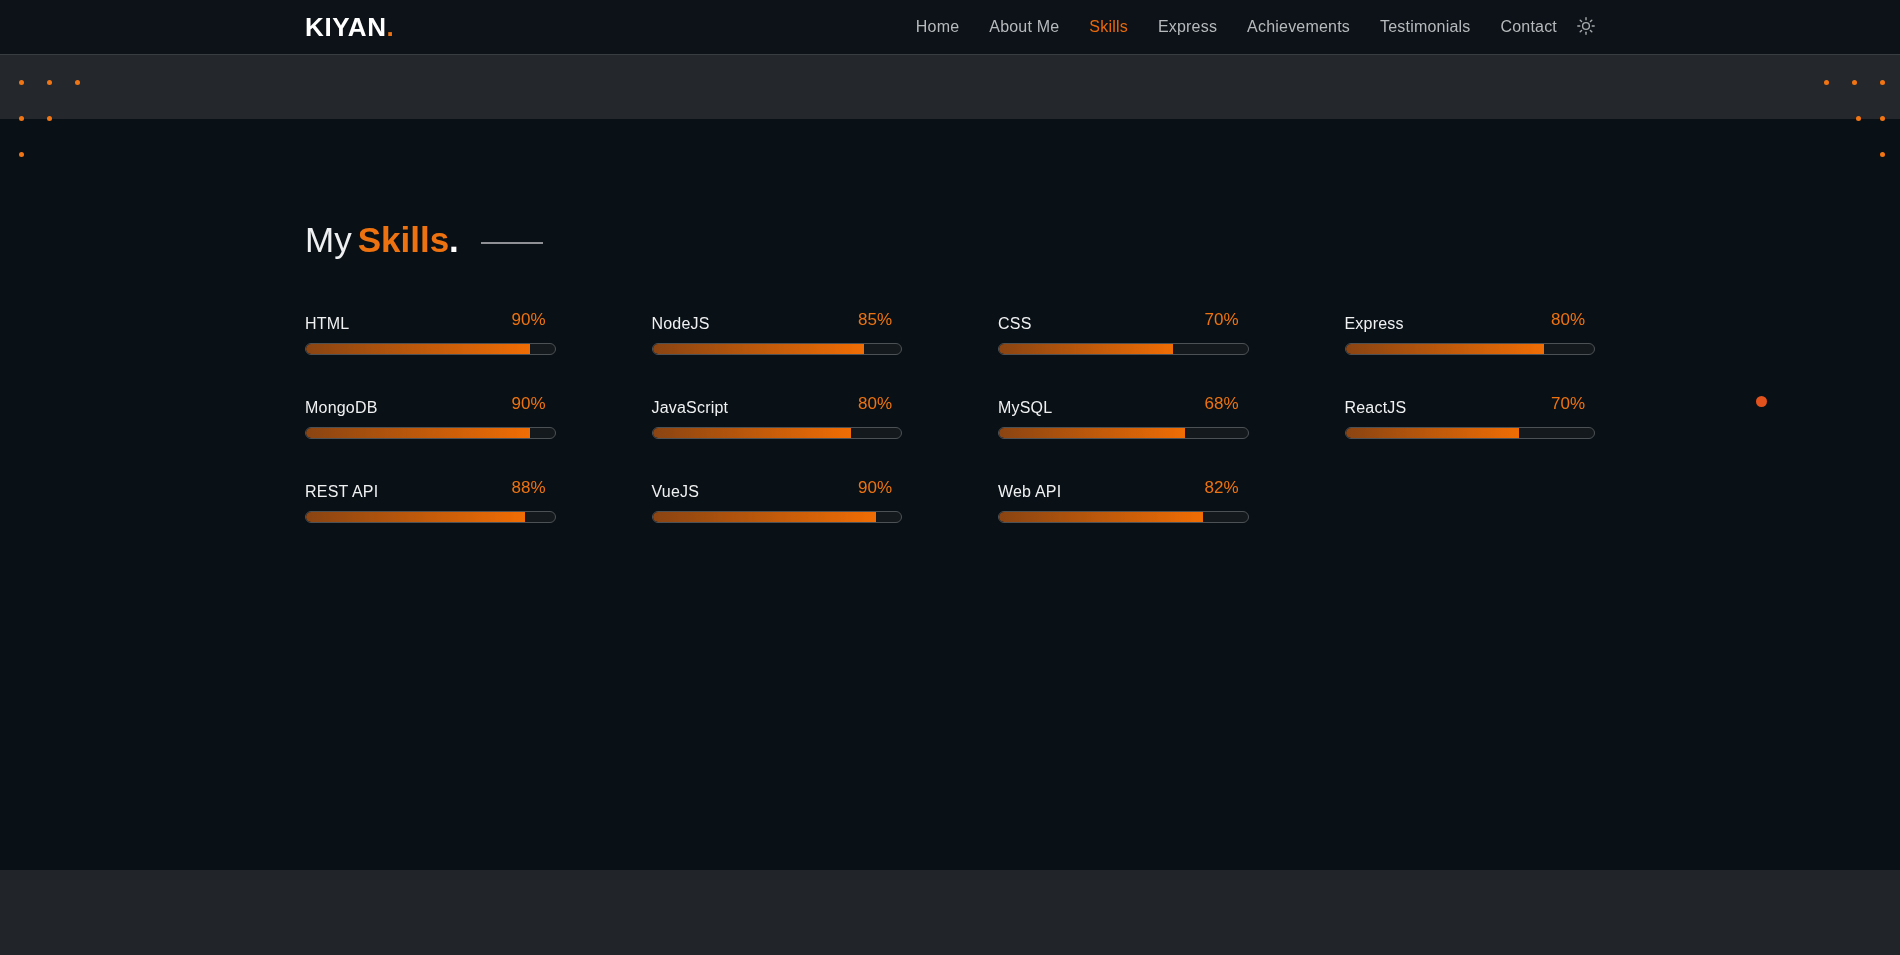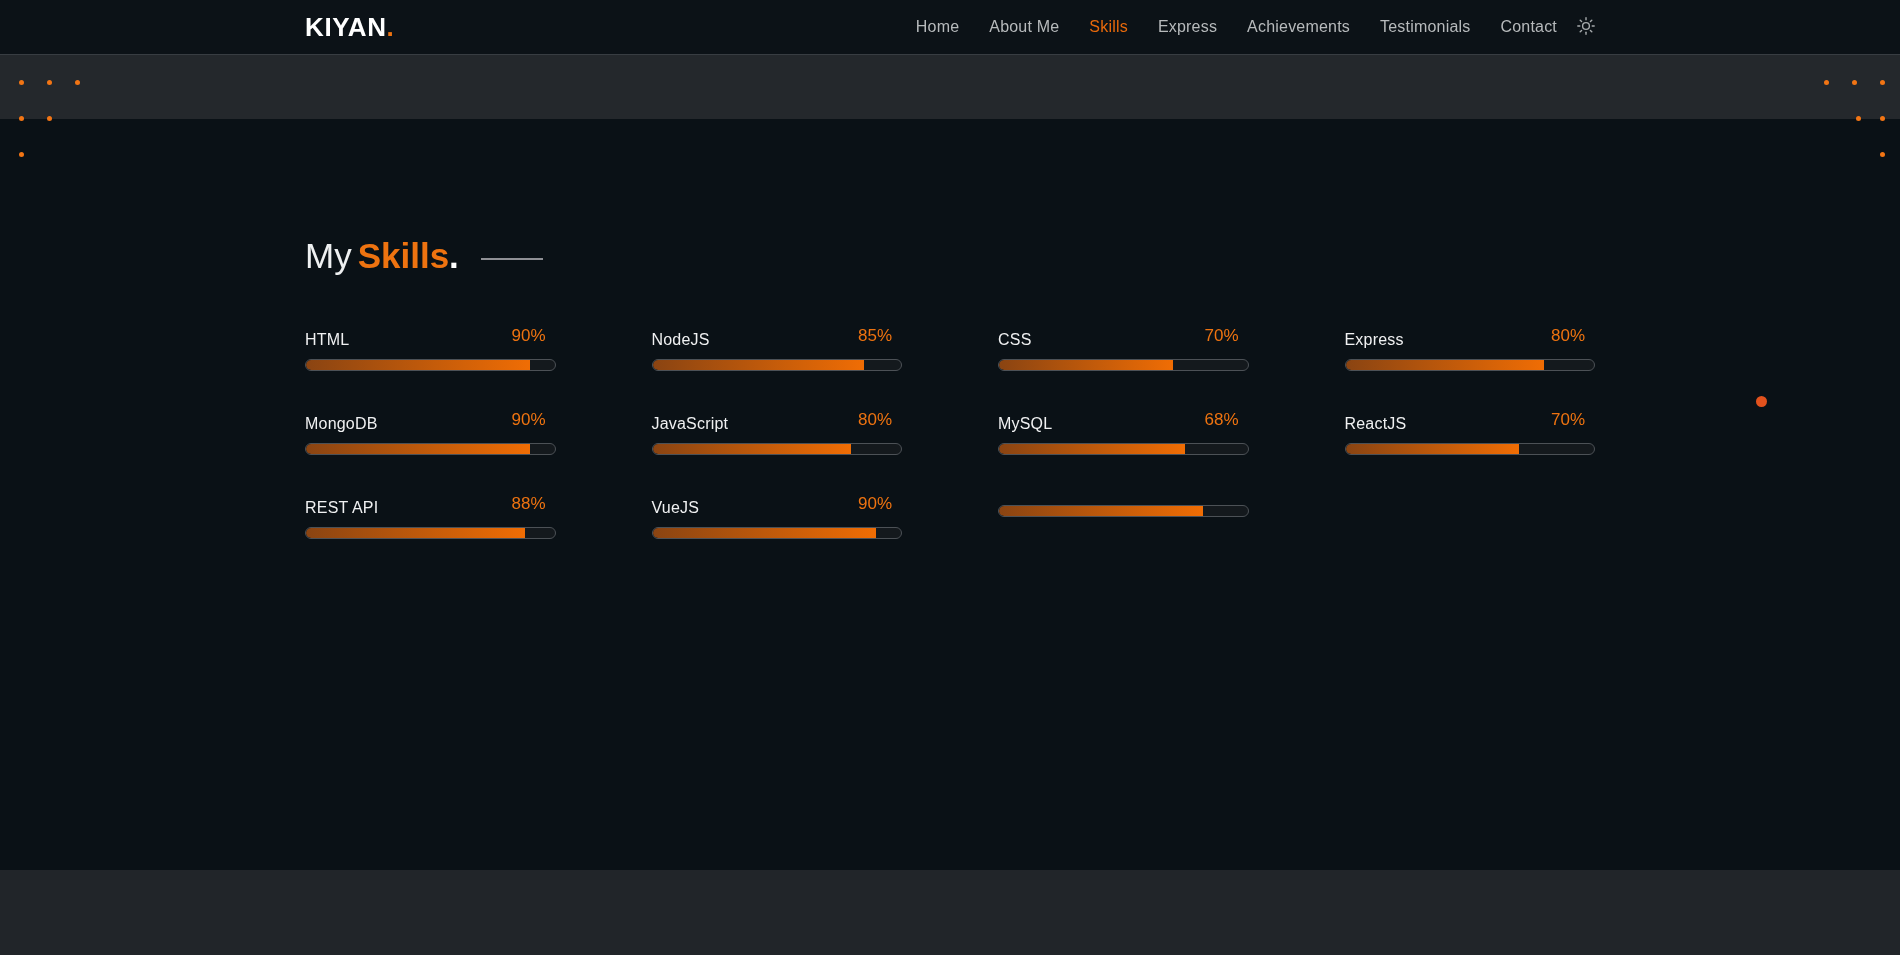--- a/index.html
+++ b/index.html
@@ -59,21 +59,21 @@
   }
 
   
   .particles-strip {
     height:64px;
     background:#24282c;
   }
   .dot { position:absolute; border-radius:50%; z-index:5; }
 
   
-  main { padding-top:100px;margin-top:16px; }
+  main { padding-top:100px; }
   .section-title {
     font-size:35px;
     line-height:42px;
     font-weight:300;
     margin-bottom:52px;
     color:#eef0f1;
   }
   .section-title .t-prefix { font-weight:300; margin-right:6px; }
   .section-title .t-highlight { font-weight:800; color:#ee7310; }
   .section-title .t-dot { font-weight:800; color:#ffffff; }
@@ -271,20 +271,24 @@
         <div class="skill">
           <div class="skill-head">
             <span class="skill-name">VueJS</span>
             <span class="skill-percent">90%</span>
           </div>
           <div class="skill-track">
             <div class="skill-fill" style="width: 90%;"></div>
           </div>
         </div>
         <div class="skill">
+          <div class="skill-head">
+            <span class="skill-name">Web API</span>
+            <span class="skill-percent">82%</span>
+          </div>
           <div class="skill-track">
             <div class="skill-fill" style="width: 82%;"></div>
           </div>
         </div>
       </div>
   </div>
 </main>
 
 <footer></footer>
 

